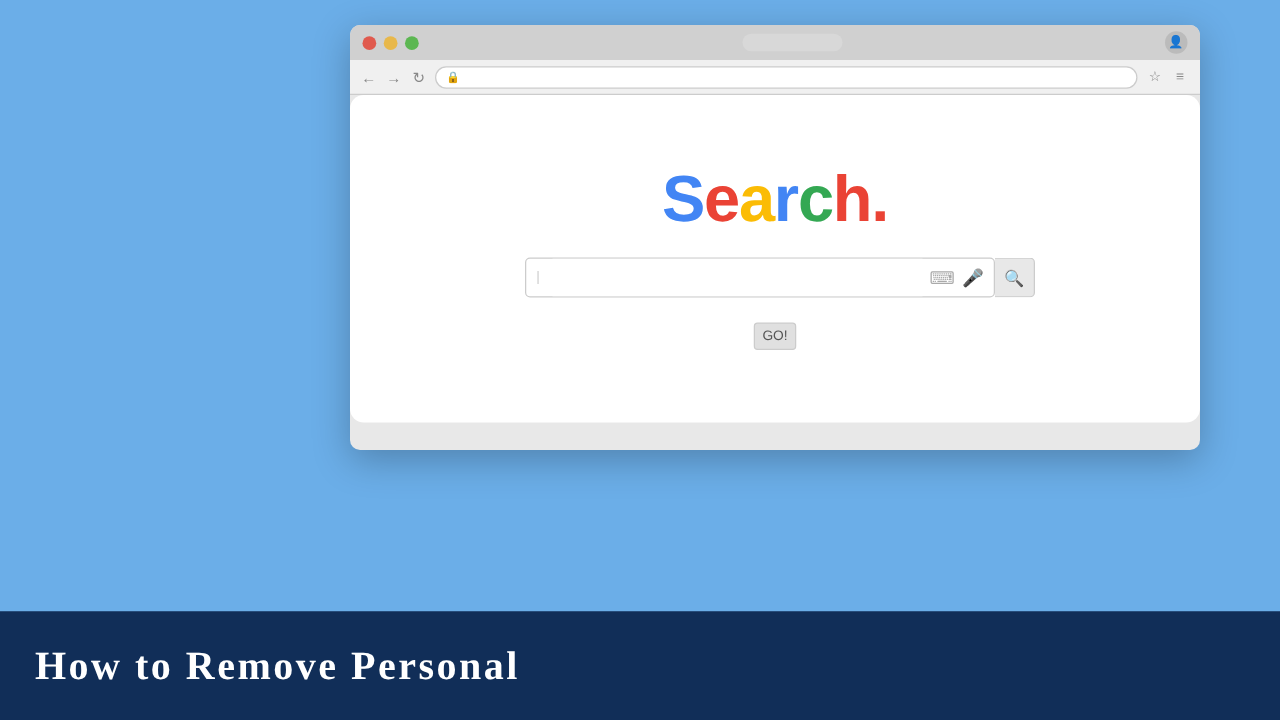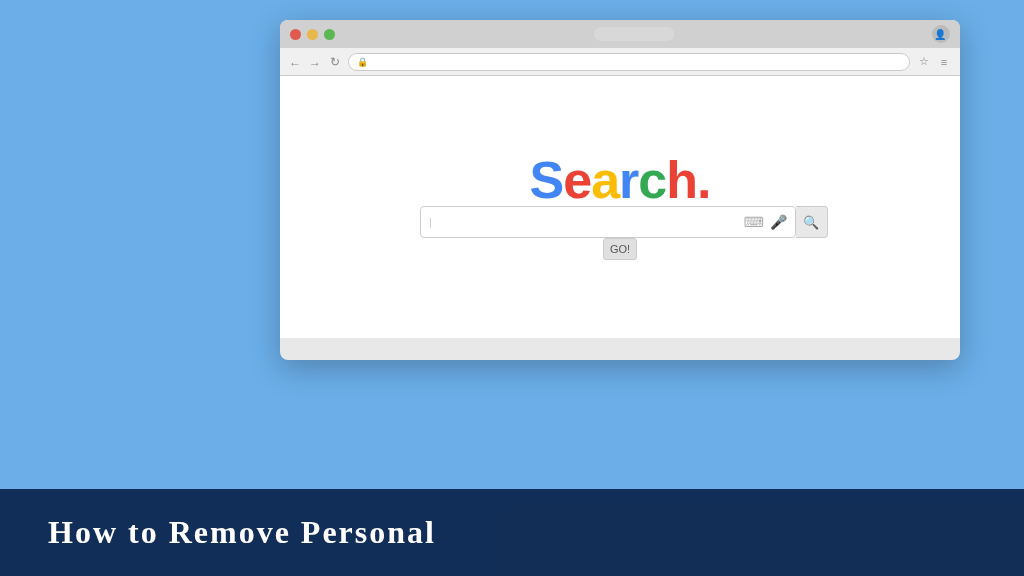--- a/index.html
+++ b/index.html
@@ -116,20 +116,22 @@
     }
 
     .browser-content {
       background: white;
       flex: 1;
       height: calc(100% - 78px);
       display: flex;
       flex-direction: column;
       align-items: center;
       justify-content: center;
+      gap: 20px;
+      border-radius: 11px;
     }
 
     .search-logo {
       font-size: 52px;
       font-weight: bold;
       letter-spacing: -1px;
       line-height: 1;
     }
 
     .search-logo .s { color: #4285F4; }
@@ -197,21 +199,21 @@
       cursor: pointer;
     }
 
     
     .overlay-banner {
       position: absolute;
       bottom: 0;
       left: 0;
       width: 100%;
       background: rgba(10, 35, 75, 0.92);
-      padding: 22px 48px;
+      padding: 22px 28px;
       z-index: 20;
     }
 
     .overlay-text {
       color: white;
       font-size: 32px;
       font-weight: bold;
       letter-spacing: 2px;
       line-height: 1.35;
       font-family: Georgia, 'Times New Roman', serif;

